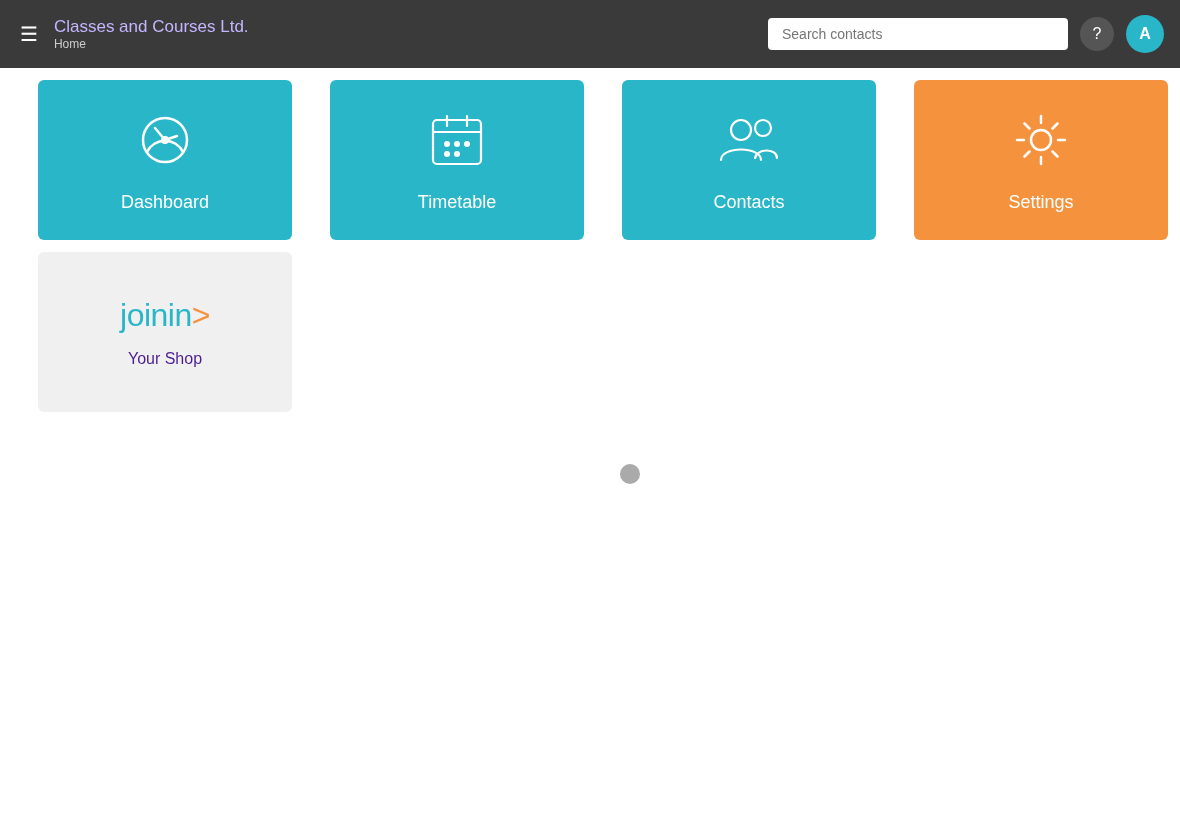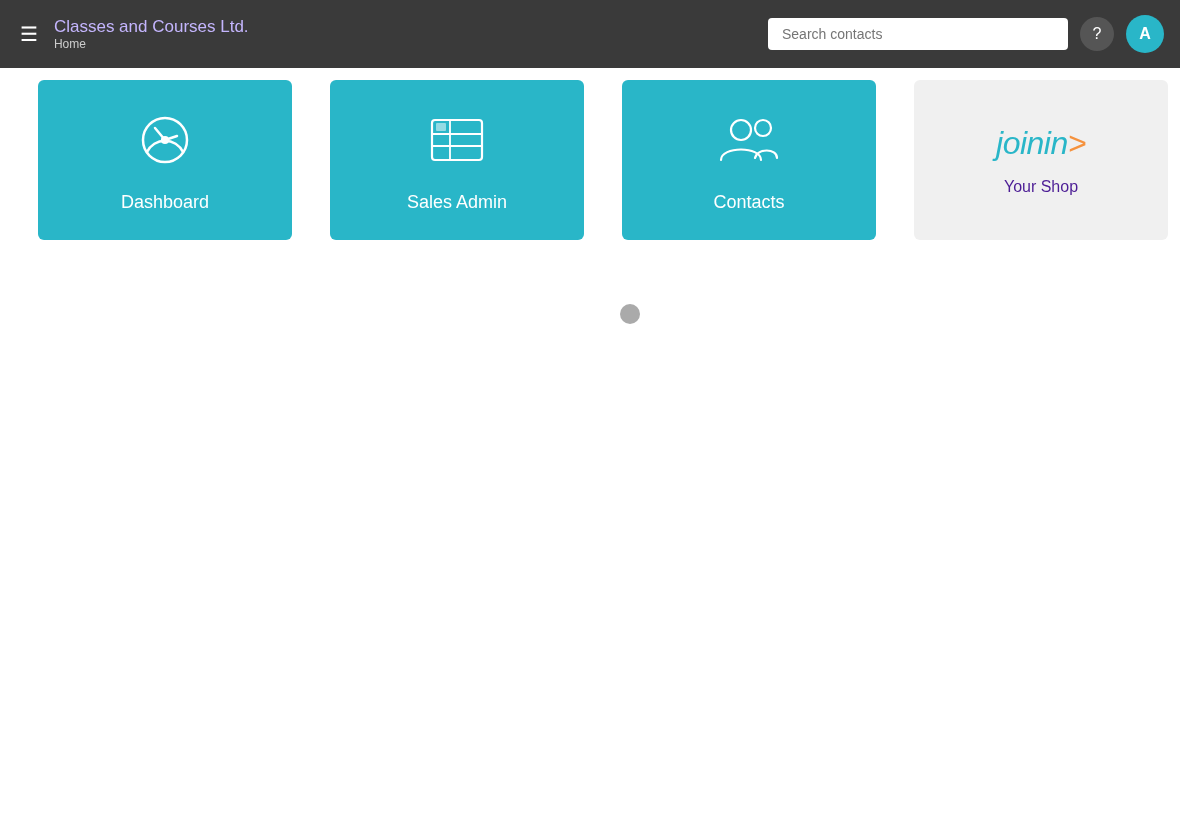--- a/index.html
+++ b/index.html
@@ -122,21 +122,20 @@
     }
     .tile-icon-orange svg {
       stroke: #fff;
     }
 
     
     .joinin-logo {
       font-size: 32px;
       font-weight: 400;
       letter-spacing: -0.5px;
-      font-style: italic;
     }
     .joinin-teal { color: #29b6c8; }
     .joinin-arrow { color: #f5923e; font-weight: 300; }
 
     .your-shop-label {
       color: #4c1d95;
       font-size: 16px;
     }
 
     
@@ -170,47 +169,65 @@
   <circle cx="32" cy="32" r="22" stroke="white" stroke-width="2.5" fill="none"></circle>
   <path d="M32 32 L22 20" stroke="white" stroke-width="2.5" stroke-linecap="round"></path>
   <path d="M32 32 L44 28" stroke="white" stroke-width="2.5" stroke-linecap="round"></path>
   <circle cx="32" cy="32" r="3" fill="white"></circle>
   <path d="M14 44 A20 20 0 0 1 50 44" stroke="white" stroke-width="2.5" fill="none"></path>
 </svg>
     </span>
     <span class="tile-label">Dashboard</span>
   </div>
 
-
-
   <div class="tile tile-teal">
     <span class="tile-icon">
       <svg viewBox="0 0 64 64">
-  <rect x="7" y="12" width="50" height="40" rx="3" stroke="white" stroke-width="2.2" fill="none"></rect>
-  <line x1="7" y1="26" x2="57" y2="26" stroke="white" stroke-width="1.8"></line>
-  <line x1="7" y1="38" x2="57" y2="38" stroke="white" stroke-width="1.8"></line>
-  <line x1="25" y1="12" x2="25" y2="52" stroke="white" stroke-width="1.8"></line>
-  <rect x="11" y="15" width="10" height="8" rx="1" fill="rgba(255,255,255,0.5)" stroke="none"></rect>
-</svg>
-    </span>
-    <span class="tile-label">Sales Admin</span>
-  </div>
+        <rect x="8" y="12" width="48" height="44" rx="4"></rect>
+        <line x1="8" y1="24" x2="56" y2="24"></line>
+        <line x1="22" y1="8" x2="22" y2="18"></line>
+        <line x1="42" y1="8" x2="42" y2="18"></line>
+        <circle cx="22" cy="36" r="3" fill="#fff" stroke="none"></circle>
+        <circle cx="32" cy="36" r="3" fill="#fff" stroke="none"></circle>
+        <circle cx="42" cy="36" r="3" fill="#fff" stroke="none"></circle>
+        <circle cx="22" cy="46" r="3" fill="#fff" stroke="none"></circle>
+        <circle cx="32" cy="46" r="3" fill="#fff" stroke="none"></circle>
+      </svg>
+    </span>
+    <span class="tile-label">Timetable</span>
+  </div>
+
+
 
   <div class="tile tile-teal">
     <span class="tile-icon">
       <svg viewBox="0 0 64 64">
         <circle cx="24" cy="22" r="10"></circle>
         <path d="M4 52 C4 38 44 38 44 52"></path>
         <circle cx="46" cy="20" r="8"></circle>
         <path d="M38 50 C40 40 60 40 60 50"></path>
       </svg>
     </span>
     <span class="tile-label">Contacts</span>
   </div>
 
+  <div class="tile tile-orange">
+    <span class="tile-icon tile-icon-orange">
+      <svg viewBox="0 0 64 64">
+  <circle cx="32" cy="32" r="10" stroke="white" stroke-width="2.5" fill="none"></circle>
+  <path d="M32 8 L32 15 M32 49 L32 56
+    M8 32 L15 32 M49 32 L56 32
+    M15.5 15.5 L20.5 20.5
+    M43.5 43.5 L48.5 48.5
+    M48.5 15.5 L43.5 20.5
+    M20.5 43.5 L15.5 48.5" stroke="white" stroke-width="2.5" stroke-linecap="round" fill="none"></path>
+</svg>
+    </span>
+    <span class="tile-label">Settings</span>
+  </div>
 
   <div class="tile tile-light">
     <div class="joinin-logo">
       <span class="joinin-teal">joinin</span><span class="joinin-arrow">&gt;</span>
     </div>
     <span class="your-shop-label tile-label-dark">Your Shop</span>
   </div>
 
 </div>
 

